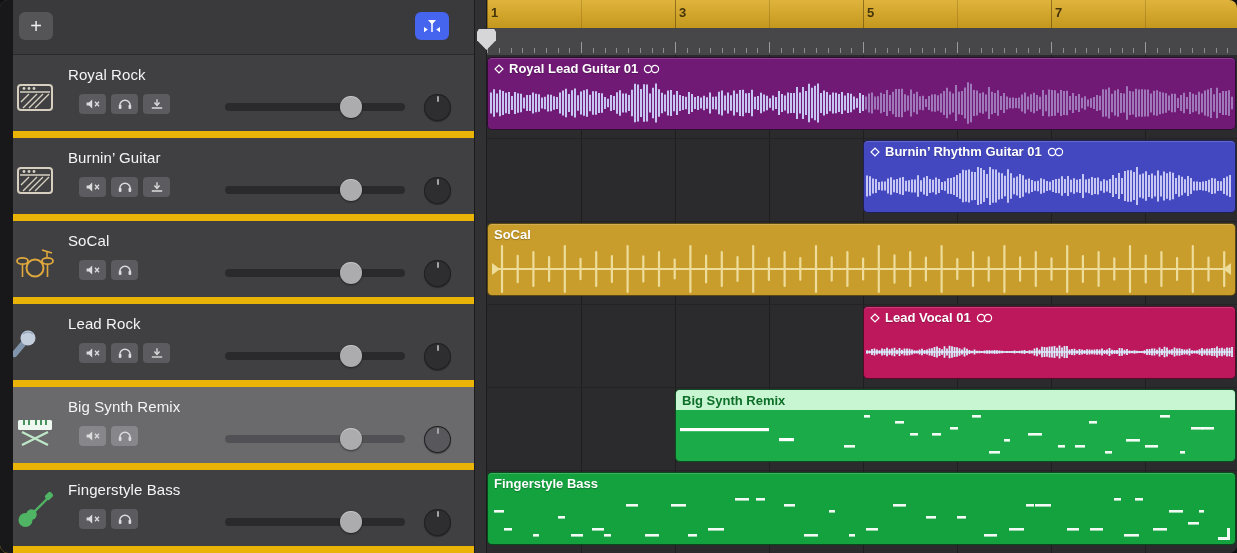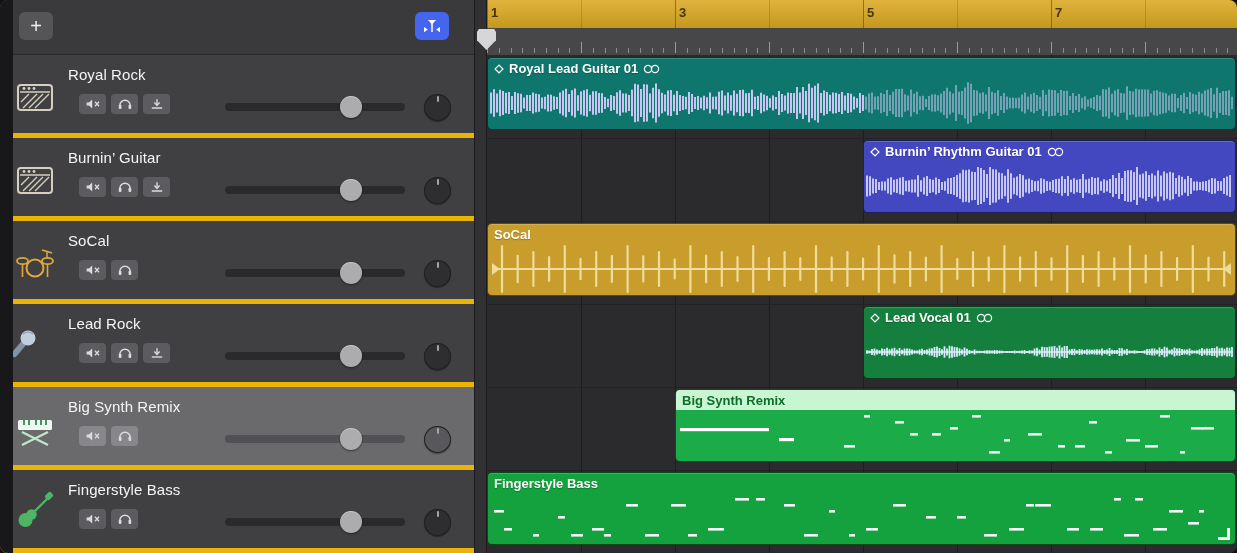--- a/index.html
+++ b/index.html
@@ -7,21 +7,21 @@
        font-family:"Liberation Sans",sans-serif;background:#2b2b2d;
        border-radius:8px;}
   
   .sidebar{position:absolute;left:0;top:0;width:474px;height:553px;background:#3f3f41;}
   .gutter{position:absolute;left:0;top:0;width:13px;height:100%;background:#18181a;z-index:6;}
   .sidebar-header{position:relative;height:54px;background:#3a3a3c;border-bottom:1px solid #2a2a2c;}
   .add-btn{position:absolute;left:19px;top:12px;width:34px;height:28px;border:none;border-radius:6px;
            background:#555558;color:#ededee;font-size:20px;font-weight:400;line-height:26px;text-align:center;cursor:pointer;}
   .catch-btn{position:absolute;right:25px;top:12px;width:34px;height:28px;border:none;border-radius:6px;
            background:#4565ee;display:flex;align-items:center;justify-content:center;cursor:pointer;}
-  .track-row{position:relative;height:83px;background:#404042;border-bottom:5px solid #eab308;box-sizing:border-box;}
+  .track-row{position:relative;height:83px;background:#404042;border-bottom:7px solid #eab308;box-sizing:border-box;}
   .track-row.selected{background:#6a6a6d;}
   .track-icon{position:absolute;left:13px;top:20px;width:44px;height:44px;}
   .track-icon svg{width:44px;height:44px;display:block;}
   .track-name{position:absolute;left:68px;top:11px;font-size:15px;color:#f4f4f5;letter-spacing:.1px;}
   .track-controls{position:absolute;left:79px;top:39px;display:flex;gap:5px;}
   .ctrl-btn{width:27px;height:20px;border:none;border-radius:4px;background:#5c5c60;
             display:flex;align-items:center;justify-content:center;padding:0;cursor:pointer;}
   .track-row.selected .ctrl-btn{background:#87878b;}
   .ctrl-btn svg{width:16px;height:12px;display:block;}
   .slider{position:absolute;left:225px;top:48px;width:180px;height:8px;border-radius:4px;background:#2a2a2d;}
@@ -387,21 +387,21 @@
         <div class="grid-v" style="left: 282px;"></div>
         <div class="grid-v" style="left: 376px;"></div>
         <div class="grid-v" style="left: 470px;"></div>
         <div class="grid-v" style="left: 564px;"></div>
         <div class="grid-v" style="left: 658px;"></div>
         <div class="row-sep" style="top: 83px;"></div>
         <div class="row-sep" style="top: 166px;"></div>
         <div class="row-sep" style="top: 249px;"></div>
         <div class="row-sep" style="top: 332px;"></div>
         <div class="row-sep" style="top: 415px;"></div>
-        <div class="region audio" style="left: 0px; top: 2px; width: 749px; background: #0f766e;">
+        <div class="region audio" style="left: 0px; top: 2px; width: 749px; background: #701a75;">
           <div class="region-header">
             <span class="badge">
               <svg viewBox="0 0 10 10" width="10" height="10">
                 <rect x="2.2" y="2.2" width="5.6" height="5.6" fill="none" stroke="currentColor" stroke-width="1.2" transform="rotate(45 5 5)"></rect>
               </svg>
             </span>
             <span class="region-name">Royal Lead Guitar 01</span>
             <span class="badge">
               <svg viewBox="0 0 17 10" width="17" height="10">
                 <circle cx="5" cy="5" r="3.6" fill="none" stroke="currentColor" stroke-width="1.2"></circle>
@@ -443,21 +443,21 @@
           </div>
           <div class="region-body">
             <svg width="747" height="52" viewBox="0 0 747 52">
               <path d="M6 26H741" stroke="#eedc9b" stroke-width="2"></path>
               <path d="M14.0 3.0V49.0M29.7 12.8V39.2M45.4 9.0V43.0M61.1 14.1V37.9M76.8 3.0V49.0M92.5 15.8V36.2M108.2 9.0V43.0M123.9 13.1V38.9M139.6 3.0V49.0M155.3 13.4V38.6M171.0 9.0V43.0M186.7 16.5V35.5M202.4 3.0V49.0M218.1 12.7V39.3M233.8 9.0V43.0M249.5 14.0V38.0M265.2 3.0V49.0M280.9 15.0V37.0M296.6 9.0V43.0M312.3 15.2V36.8M328.0 3.0V49.0M343.7 14.4V37.6M359.4 9.0V43.0M375.1 15.6V36.4M390.8 3.0V49.0M406.5 12.3V39.7M422.2 9.0V43.0M437.9 14.5V37.5M453.6 3.0V49.0M469.3 16.0V36.0M485.0 9.0V43.0M500.7 14.3V37.7M516.4 3.0V49.0M532.1 14.3V37.7M547.8 9.0V43.0M563.5 15.3V36.7M579.2 3.0V49.0M594.9 13.0V39.0M610.6 9.0V43.0M626.3 15.4V36.6M642.0 3.0V49.0M657.7 12.5V39.5M673.4 9.0V43.0M689.1 15.1V36.9M704.8 3.0V49.0M720.5 14.6V37.4M736.2 9.0V43.0" stroke="#eedc9b" stroke-width="2.2" stroke-linecap="round" fill="none"></path>
               <path d="M4 20L12 26L4 32Z" fill="#eedc9b"></path>
               <path d="M743 20L735 26L743 32Z" fill="#eedc9b"></path>
             </svg>
           </div>
         </div>
-        <div class="region vocal" style="left: 376px; top: 251px; width: 373px; background: #15803d;">
+        <div class="region vocal" style="left: 376px; top: 251px; width: 373px; background: #be185d;">
           <div class="region-header">
             <span class="badge">
               <svg viewBox="0 0 10 10" width="10" height="10">
                 <rect x="2.2" y="2.2" width="5.6" height="5.6" fill="none" stroke="currentColor" stroke-width="1.2" transform="rotate(45 5 5)"></rect>
               </svg>
             </span>
             <span class="region-name">Lead Vocal 01</span>
             <span class="badge">
               <svg viewBox="0 0 17 10" width="17" height="10">
                 <circle cx="5" cy="5" r="3.6" fill="none" stroke="currentColor" stroke-width="1.2"></circle>

